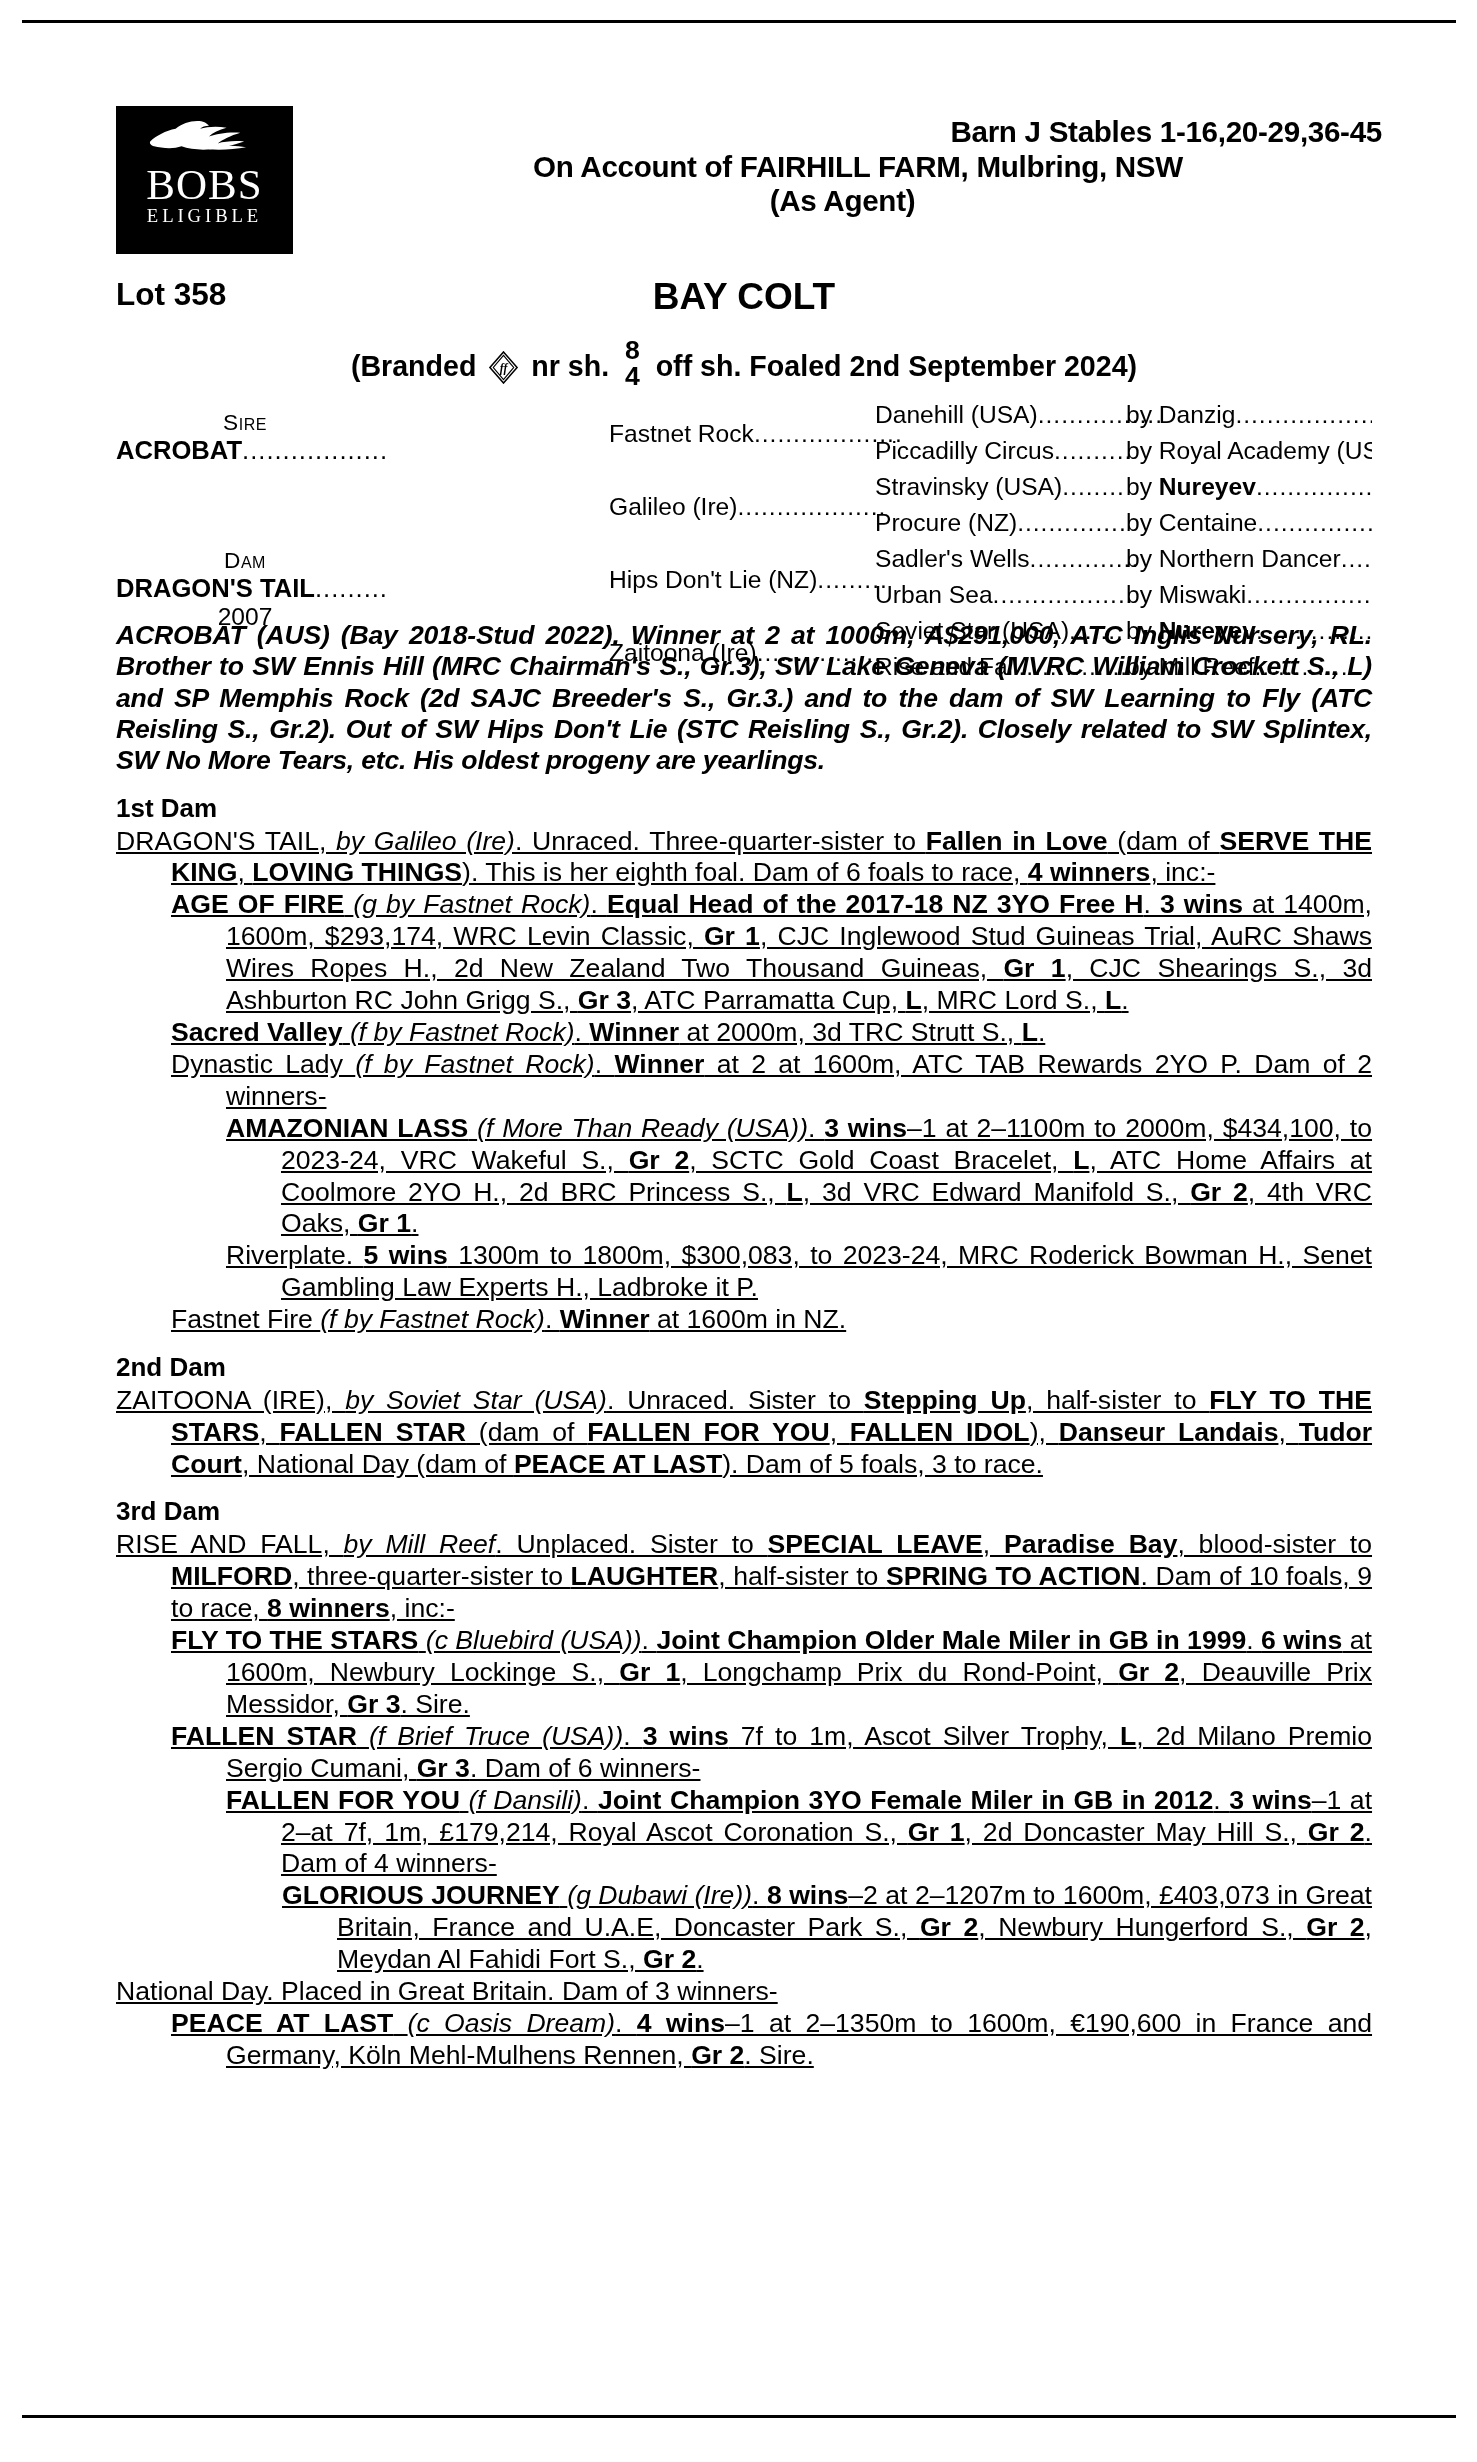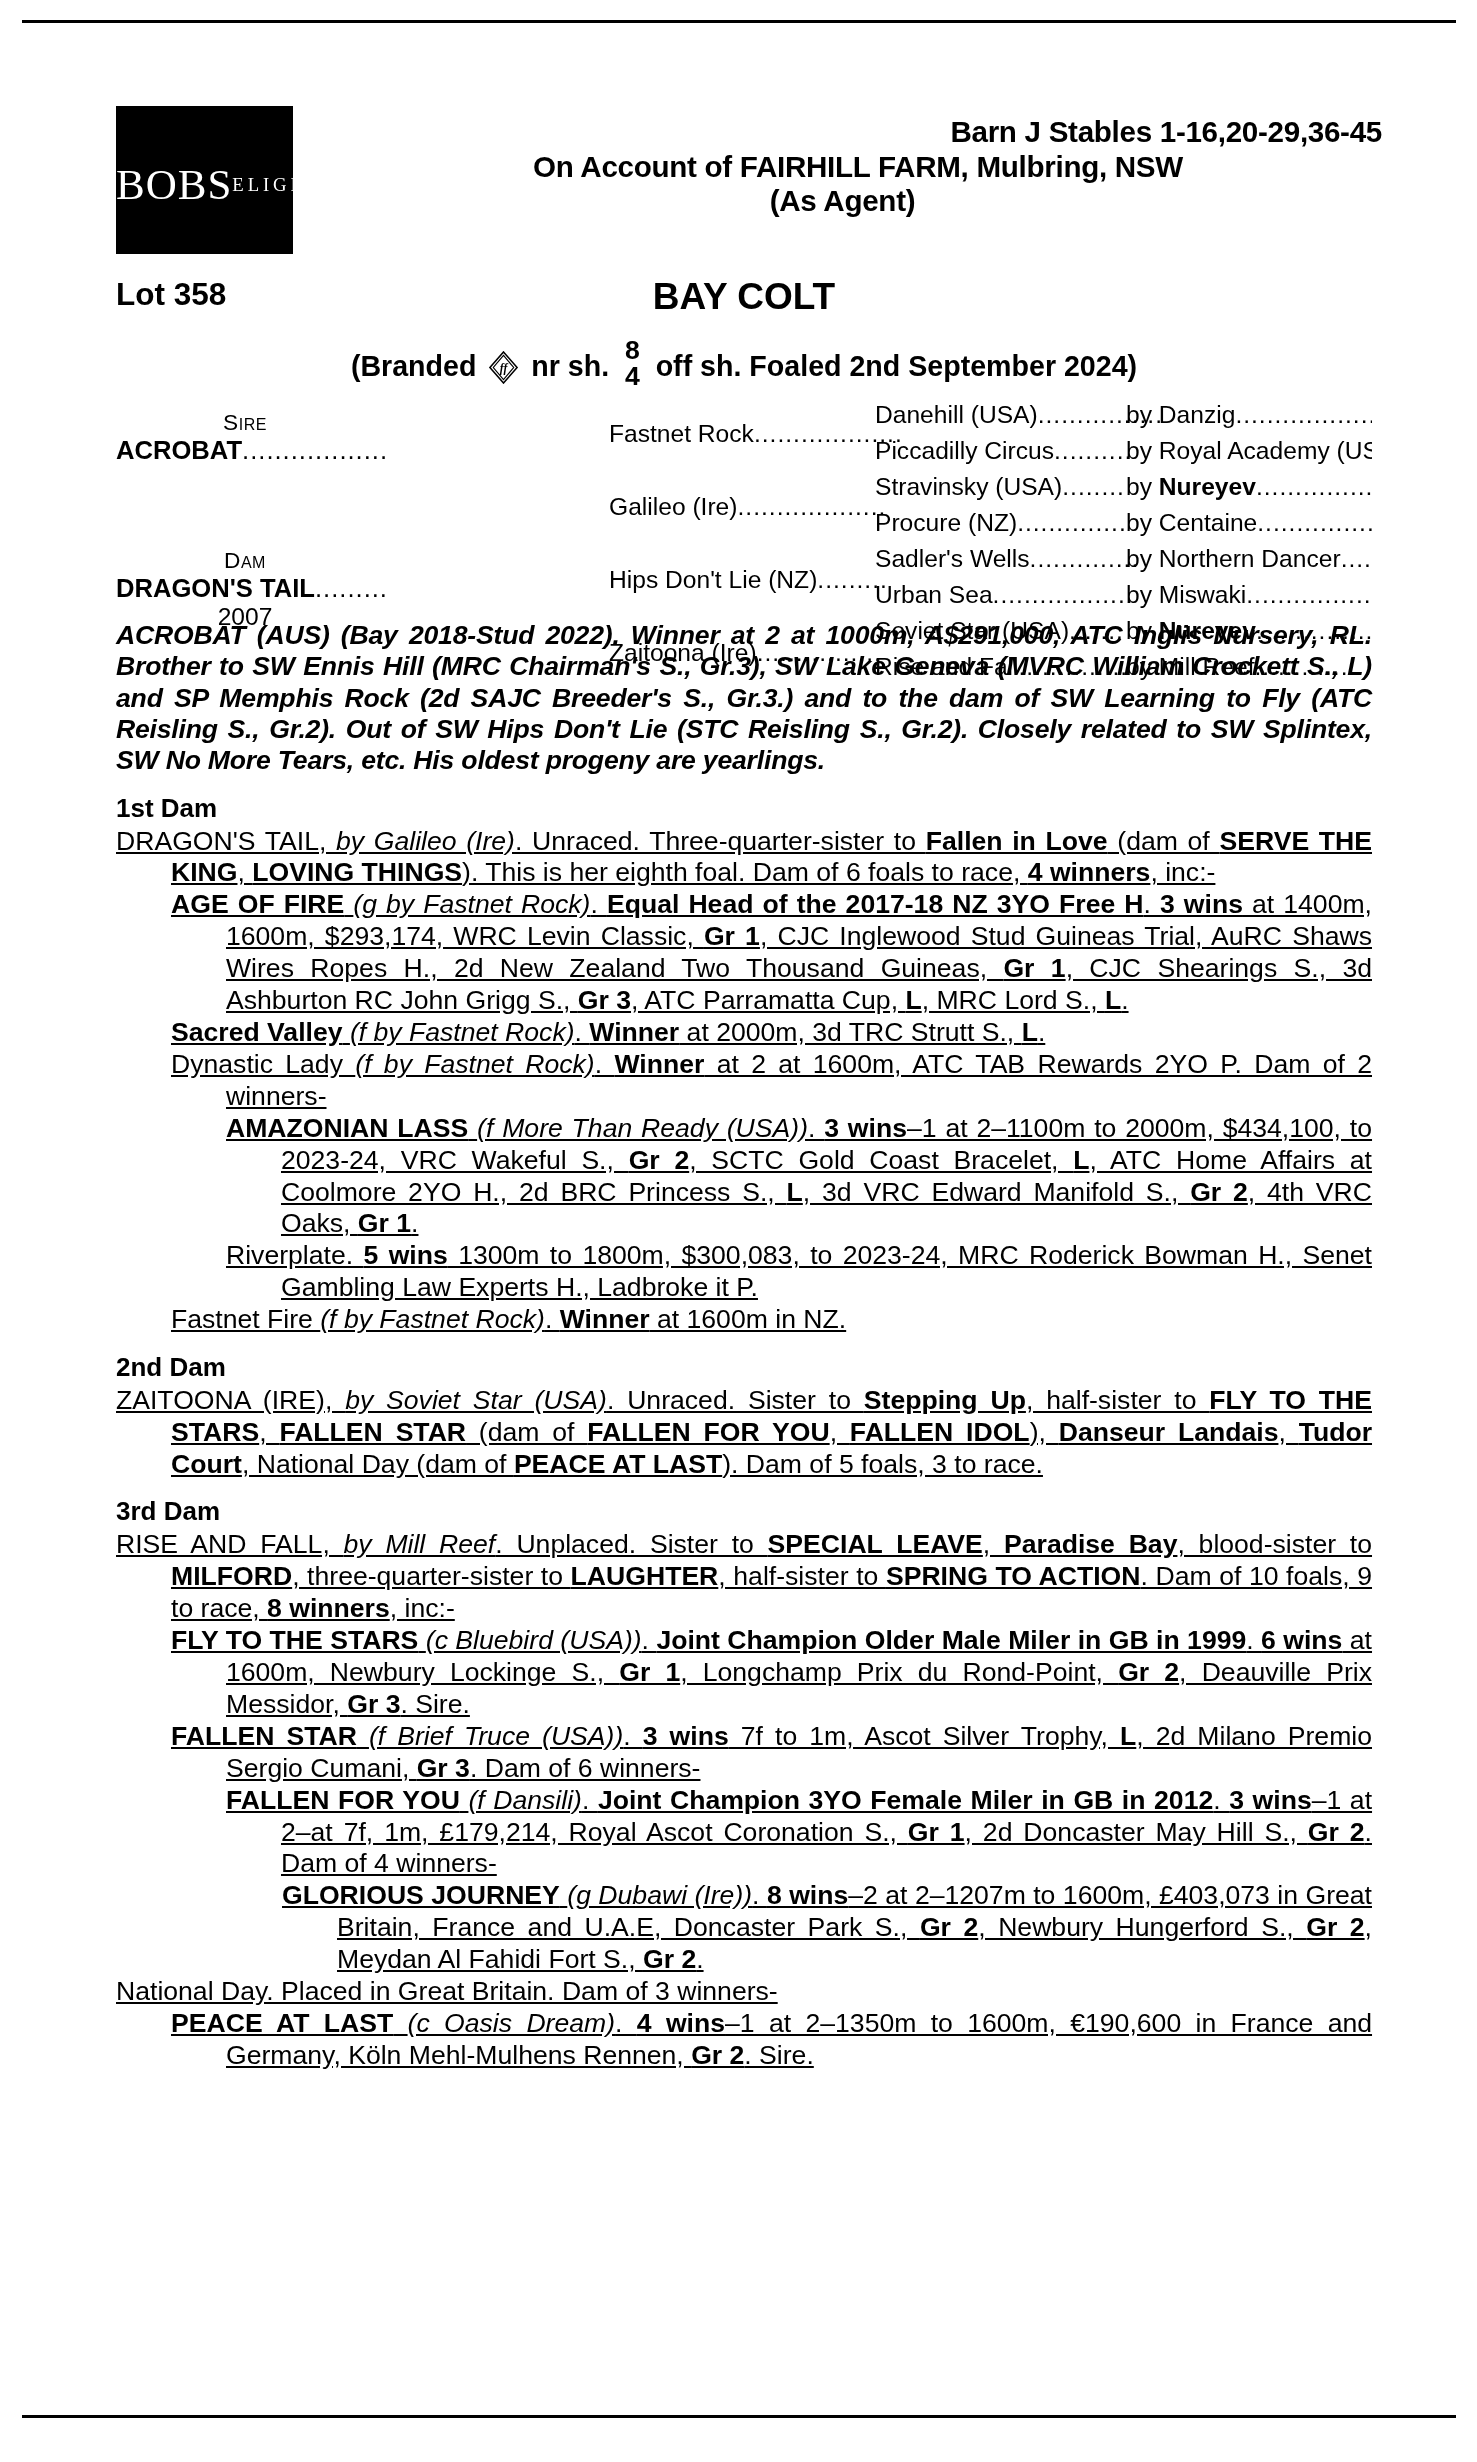--- a/index.html
+++ b/index.html
@@ -46,21 +46,21 @@
   }
   .bobs-logo {
     position: absolute;
     left: 0px;
     top: 16.7px;
     width: 177px;
     height: 148px;
     background: #000;
     color: #fff;
     display: flex;
-    flex-direction: row;
+    flex-direction: column;
     align-items: center;
     justify-content: flex-start;
     padding-top: 9.9px;
     box-sizing: border-box;
   }
   .bobs-horse {
     width: 118px;
     height: 47px;
     display: block;
   }

